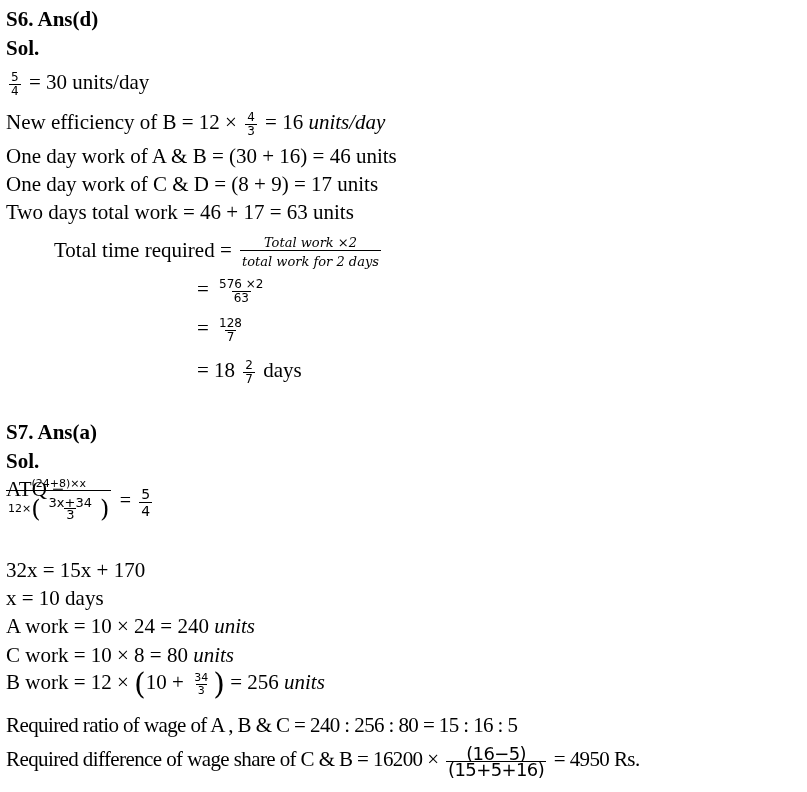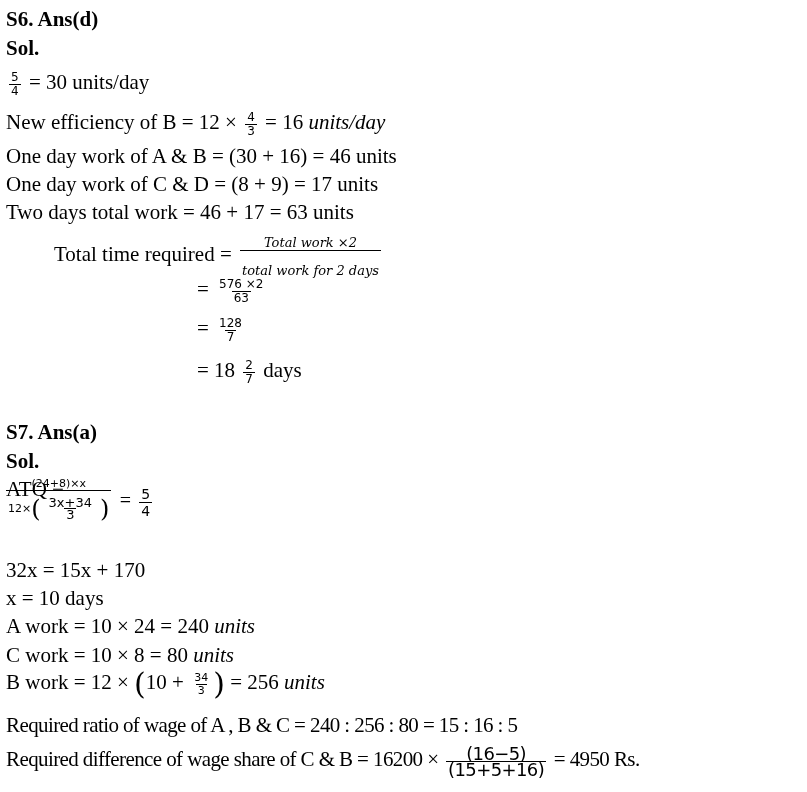--- a/index.html
+++ b/index.html
@@ -17,21 +17,21 @@
   .it { font-style: italic; }
   .frac {
     display: inline-flex; flex-direction: column; align-items: center;
     vertical-align: middle; margin: 0 3px;
     font-family: "DejaVu Sans", sans-serif; font-size: 12px; line-height: 13px;
   }
   .frac .num { padding: 0 2px; }
   .frac .den { border-top: 1px solid #000; padding: 0 2px; }
   .frac.small { font-size: 11px; line-height: 12px; }
   .frac.it-frac { font-family: "DejaVu Serif", serif; font-style: italic; font-size: 13px; line-height: 15px; }
-  .frac.it-frac .den { padding-top: 12px; }
+  .frac.it-frac .den { padding-top: 3px; }
   .paren { font-size: 30px; vertical-align: middle; font-family: "DejaVu Serif", serif; font-weight: 200; }
   .paren-sm { font-size: 24px; vertical-align: middle; font-family: "DejaVu Serif", serif; }
   .cond { letter-spacing: -0.6px; }
 </style>
 </head>
 <body>
 
 <div class="ln bold" style="top:7px;">S6. Ans(d)</div>
 <div class="ln bold" style="top:36px;">Sol.</div>
 

